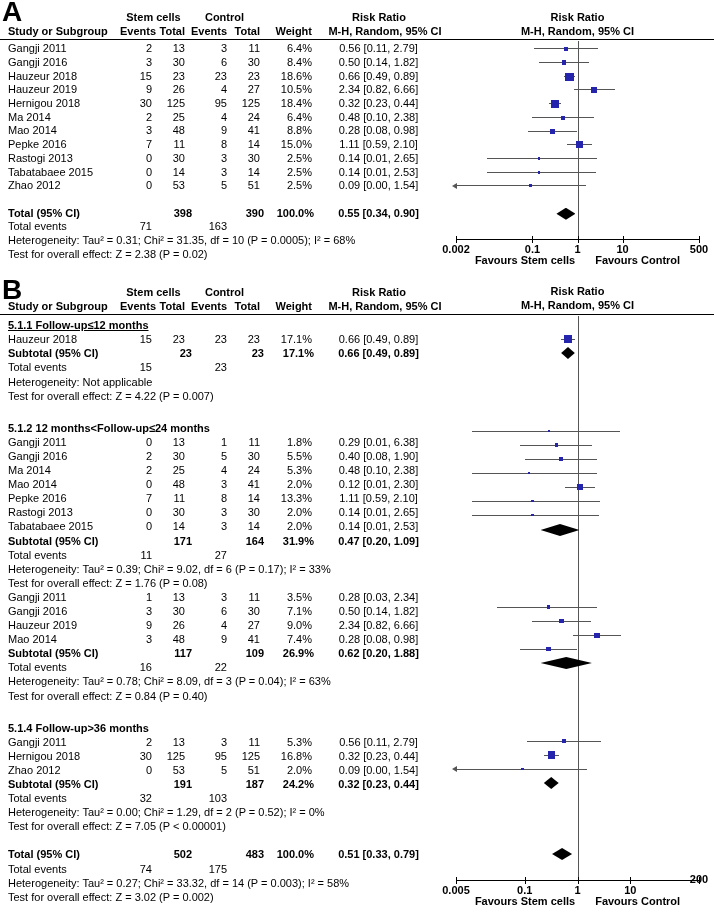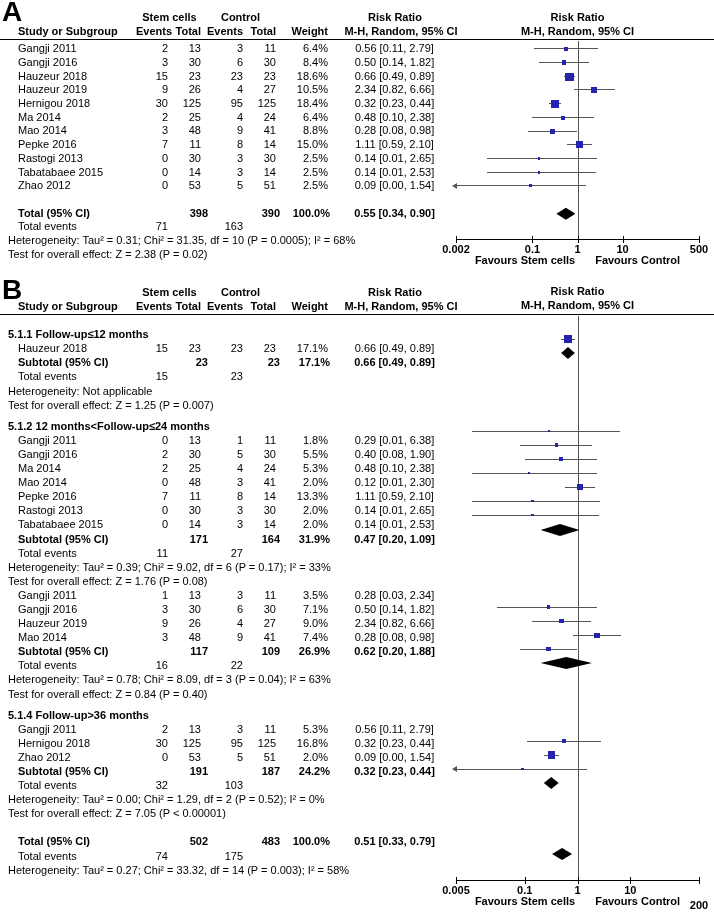--- a/index.html
+++ b/index.html
@@ -6,23 +6,23 @@
   body{width:714px;height:916px;overflow:hidden;color:#000;
        font-family:"Liberation Sans",sans-serif;font-size:11px;}
   .panel{position:relative;width:714px;box-sizing:border-box;}
   #panel-0{height:278px;padding-top:11px;}
   #panel-1{height:638px;padding-top:7px;}
   .panel-label{position:absolute;top:-3px;left:2px;font-size:28px;font-weight:bold;line-height:30px;}
   .row{display:flex;height:var(--rh,13.7px);line-height:var(--rh,13.7px);white-space:nowrap;align-items:flex-end;}
   .row>span{display:block;box-sizing:border-box;flex:0 0 auto;line-height:inherit;}
   .hdr{font-weight:bold;}
   .bold{font-weight:bold;}
-  .sec{margin-top:7px;}
-  .sec.first{margin-top:10px;}
-  .c-study{width:136px;padding-left:18px;}
+  .sec{margin-top:18px;}
+  .sec.first{margin-top:1px;text-decoration:underline;}
+  .c-study{width:120px;padding-left:8px;}
   .c-e1{width:34px;text-align:right;padding-right:2px;}
   .c-t1{width:33px;text-align:right;padding-right:2px;}
   .c-e2{width:42px;text-align:right;padding-right:2px;}
   .c-t2{width:33px;text-align:right;padding-right:2px;}
   .c-w{width:52px;text-align:right;padding-right:2px;}
   .c-ci{width:142px;text-align:center;padding-right:13px;}
   .hdr .c-ci{text-align:center;padding-right:0;}
   .g1{width:67px;text-align:center;}
   .g2{width:75px;text-align:center;}
   .t1span{width:75px;text-align:right;padding-right:3px;}
@@ -274,21 +274,21 @@
         <div class="row">
           <span class="c-study">Total events</span>
           <span class="c-e1">15</span>
           <span class="c-t1"></span>
           <span class="c-e2">23</span>
         </div>
         <div class="row">
           <span class="full">Heterogeneity: Not applicable</span>
         </div>
         <div class="row">
-          <span class="full">Test for overall effect: Z = 1.25 (P = 0.007)</span>
+          <span class="full">Test for overall effect: Z = 4.22 (P = 0.007)</span>
         </div>
         <div class="row sec bold">
           <span class="full">5.1.2 12 months&lt;Follow-up≤24 months</span>
         </div>
         <div class="row">
           <span class="c-study">Gangji 2011</span>
           <span class="c-e1">0</span>
           <span class="c-t1">13</span>
           <span class="c-e2">1</span>
           <span class="c-t2">11</span>
@@ -481,20 +481,23 @@
           <span class="c-ci">0.51 [0.33, 0.79]</span>
         </div>
         <div class="row">
           <span class="c-study">Total events</span>
           <span class="c-e1">74</span>
           <span class="c-t1"></span>
           <span class="c-e2">175</span>
         </div>
         <div class="row">
           <span class="full">Heterogeneity: Tau² = 0.27; Chi² = 33.32, df = 14 (P = 0.003); I² = 58%</span>
+        </div>
+        <div class="row">
+          <span class="full">Test for overall effect: Z = 3.02 (P = 0.002)</span>
         </div>
       </div>
     <div class="overlay">
         <div class="ov ptitle" style="left: 577.5px; top: 7px;">Risk Ratio</div>
         <div class="ov ptitle" style="left: 577.5px; top: 21px;">M-H, Random, 95% CI</div>
         <div class="ov vline" style="background: rgb(85, 85, 85); left: 577.5px; top: 38px; width: 1px; height: 564.05px;"></div>
         <div class="ov ciline" style="background: rgb(85, 85, 85); left: 561.142px; top: 60.55px; width: 13.6861px; height: 1px;"></div>
         <div class="ov sq" style="background: rgb(36, 36, 172); left: 564.064px; top: 57.143px; width: 7.814px; height: 7.814px;"></div>
         <div class="ov dia" style="background: rgb(0, 0, 0); left: 561.142px; top: 69.05px; width: 13.6861px; height: 12px;"></div>
         <div class="ov ciline" style="background: rgb(85, 85, 85); left: 471.895px; top: 152.55px; width: 148.101px; height: 1px;"></div>
@@ -533,20 +536,20 @@
         <div class="ov axline" style="background: rgb(0, 0, 0); left: 456px; top: 602.05px; width: 243px; height: 1px;"></div>
         <div class="ov tick" style="background: rgb(0, 0, 0); left: 456px; top: 599.05px; width: 1px; height: 7px;"></div>
         <div class="ov ticklab" style="left: 456px; top: 607.05px;">0.005</div>
         <div class="ov tick" style="background: rgb(0, 0, 0); left: 524.698px; top: 599.05px; width: 1px; height: 7px;"></div>
         <div class="ov ticklab" style="left: 524.698px; top: 607.05px;">0.1</div>
         <div class="ov tick" style="background: rgb(0, 0, 0); left: 577.5px; top: 599.05px; width: 1px; height: 7px;"></div>
         <div class="ov ticklab" style="left: 577.5px; top: 607.05px;">1</div>
         <div class="ov tick" style="background: rgb(0, 0, 0); left: 630.302px; top: 599.05px; width: 1px; height: 7px;"></div>
         <div class="ov ticklab" style="left: 630.302px; top: 607.05px;">10</div>
         <div class="ov tick" style="background: rgb(0, 0, 0); left: 699px; top: 599.05px; width: 1px; height: 7px;"></div>
-        <div class="ov ticklab" style="left: 699px; top: 622px;">200</div>
+        <div class="ov ticklab" style="left: 699px; top: 596px;">200</div>
         <div class="ov favours" style="left: 577.5px; top: 618.05px;">
           <span>Favours Stem cells</span>
           <span>Favours Control</span>
         </div>
       </div>
   </section>
 </div>
 
 </body></html>

